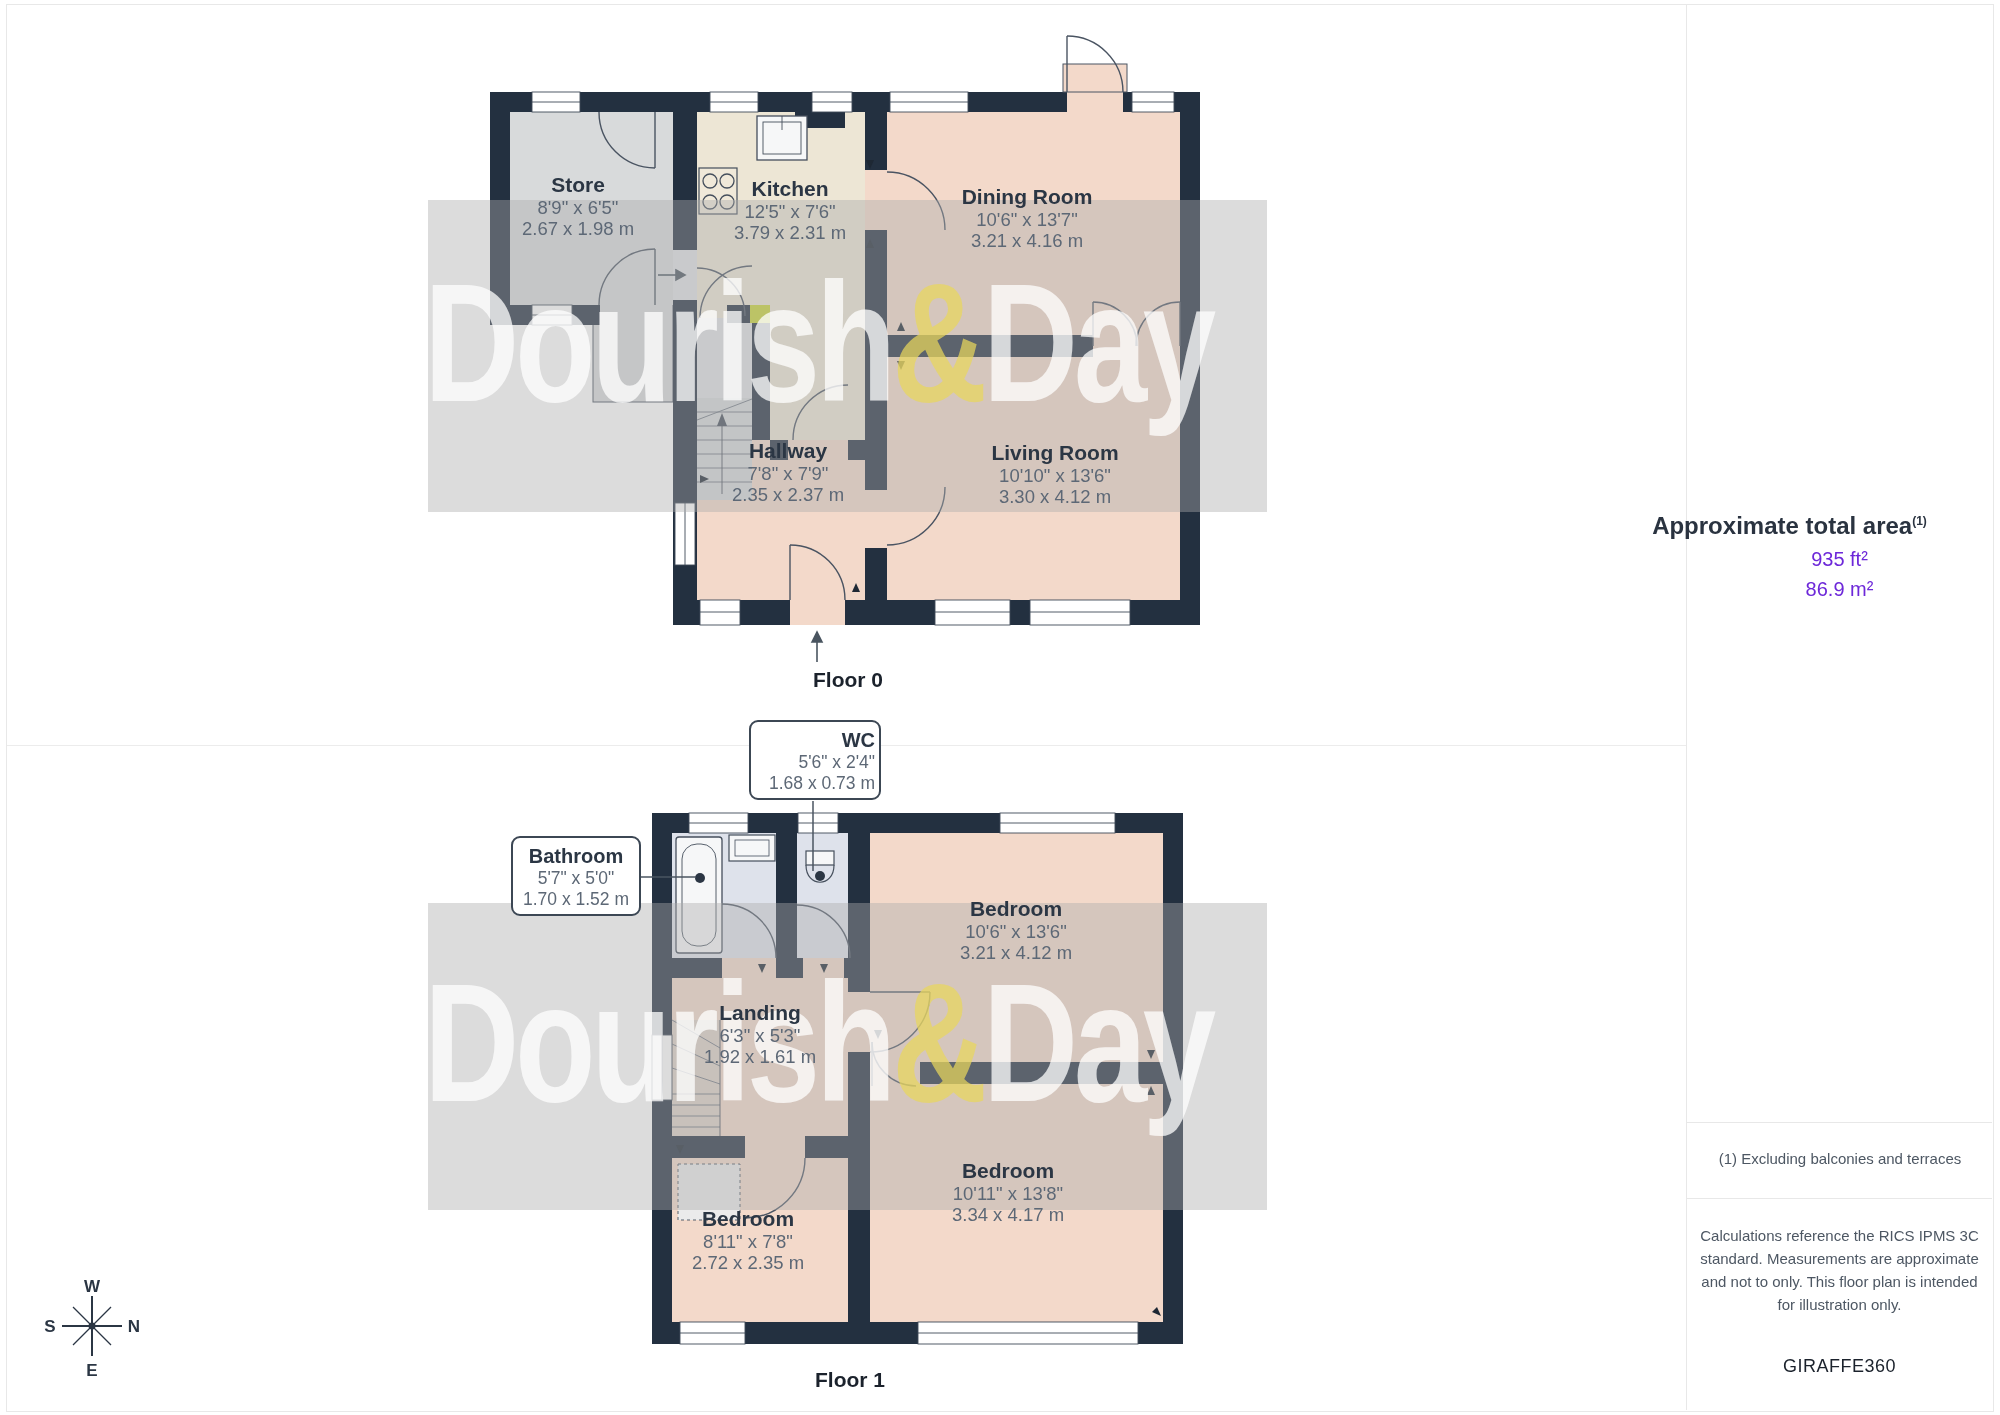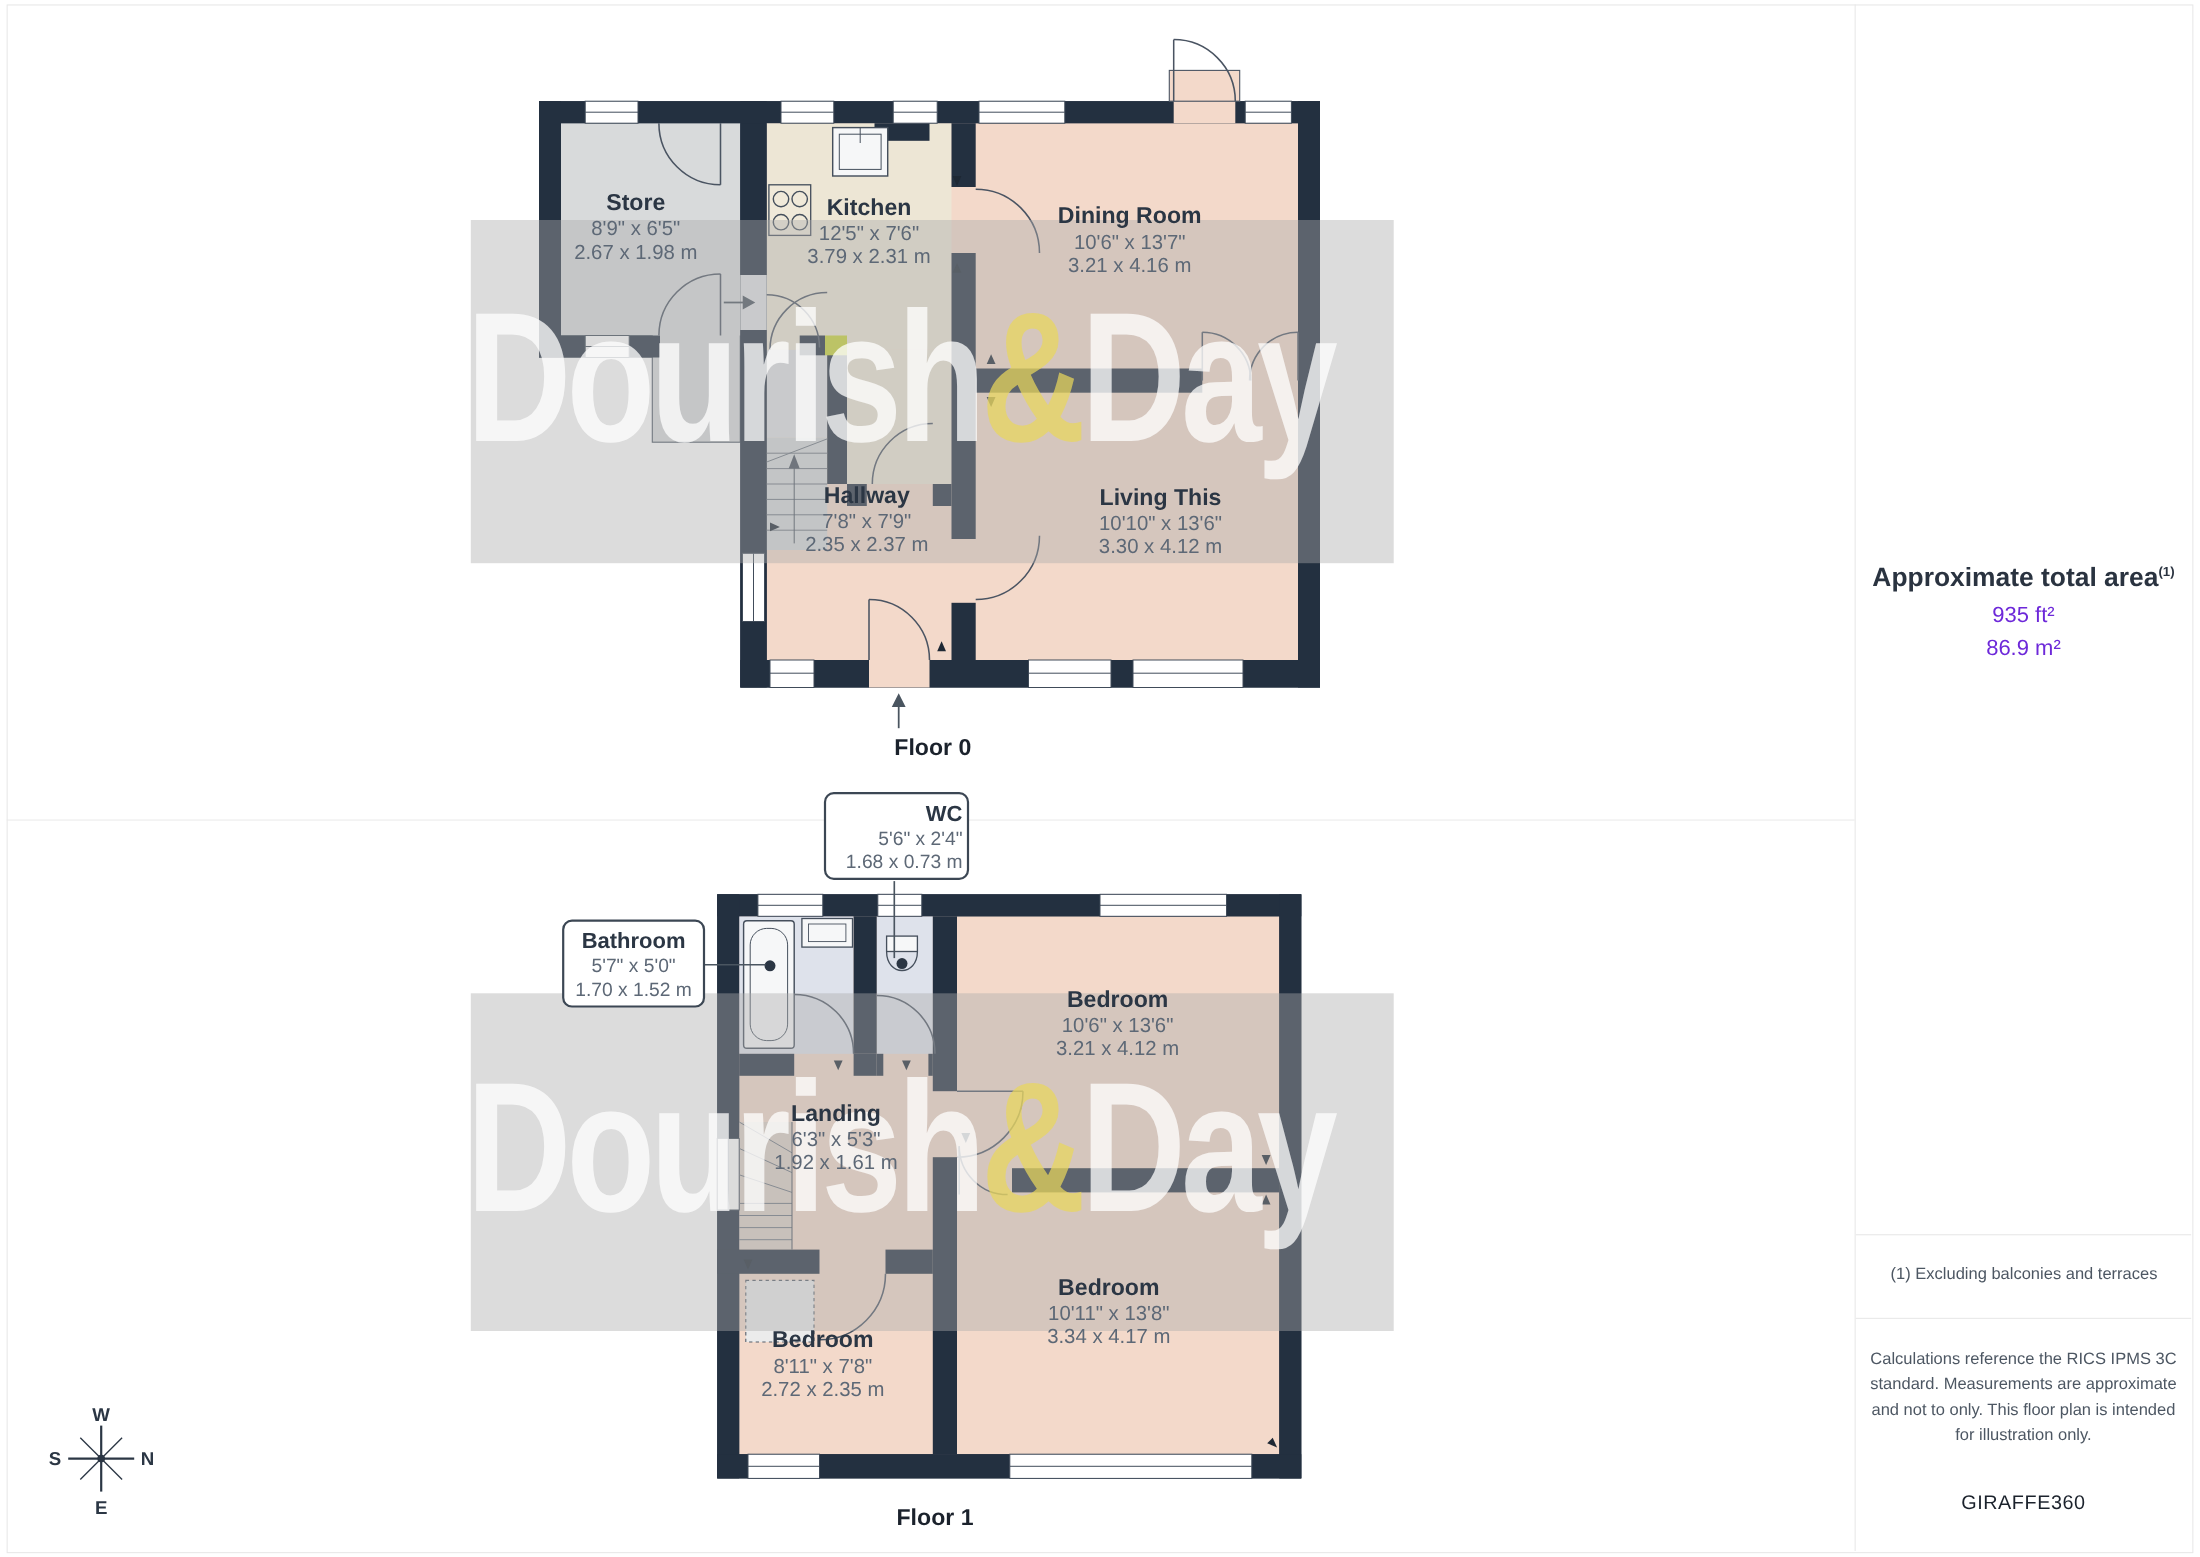--- a/index.html
+++ b/index.html
@@ -16,21 +16,21 @@
       color:rgba(255,255,255,0.75);pointer-events:none;}
   .wm .amp{color:rgba(233,215,92,0.72);}
   .rl{position:absolute;transform:translateX(-50%);text-align:center;white-space:nowrap;z-index:4;}
   .rl .t{font-size:21px;font-weight:700;color:#2b3644;line-height:25px;}
   .rl .d{font-size:18.5px;color:#5d6876;line-height:21px;}
   .floor-label{position:absolute;transform:translateX(-50%);font-size:21px;font-weight:700;color:#1b222c;z-index:4;}
   .callout{position:absolute;background:#fff;border:2px solid #3c4754;border-radius:9px;text-align:center;
            padding:6px 4px 4px 4px;z-index:5;}
   .callout .t{font-size:20px;font-weight:700;color:#2b3644;line-height:24px;}
   .callout .d{font-size:17.5px;color:#5d6876;line-height:21px;}
-  .panel-title{position:absolute;left:1687px;width:305px;top:512px;text-align:center;z-index:6;
+  .panel-title{position:absolute;left:1637px;width:305px;top:512px;text-align:center;z-index:6;
                font-size:24px;font-weight:700;color:#2a3340;}
   .panel-title sup{font-size:12px;}
   .panel-val{position:absolute;left:1687px;width:305px;text-align:center;font-size:20px;color:#6d28d9;z-index:6;}
   .panel-note{position:absolute;left:1700px;width:280px;top:1150px;text-align:center;font-size:15px;color:#4d5763;z-index:6;}
   .panel-disc{position:absolute;left:1699px;width:281px;top:1224px;text-align:center;font-size:15px;line-height:23px;color:#4d5763;z-index:6;}
   .brand{position:absolute;left:1687px;width:305px;top:1356px;text-align:center;font-size:18px;color:#1b222c;z-index:6;letter-spacing:0.5px;}
   .brand b{font-weight:400;}
 </style>
 </head>
 <body>
@@ -294,21 +294,21 @@
     <div class="t">Dining Room</div>
     <div class="d">10'6" x 13'7"</div>
     <div class="d">3.21 x 4.16 m</div>
   </div>
   <div class="rl" style="left:788px;top:438px;">
     <div class="t">Hallway</div>
     <div class="d">7'8" x 7'9"</div>
     <div class="d">2.35 x 2.37 m</div>
   </div>
   <div class="rl" style="left:1055px;top:440px;">
-    <div class="t">Living This</div>
+    <div class="t">Living Room</div>
     <div class="d">10'10" x 13'6"</div>
     <div class="d">3.30 x 4.12 m</div>
   </div>
   <div class="floor-label" style="left:848px;top:668px;">Floor 0</div>
 
   <div class="rl" style="left:1016px;top:896px;">
     <div class="t">Bedroom</div>
     <div class="d">10'6" x 13'6"</div>
     <div class="d">3.21 x 4.12 m</div>
   </div>

